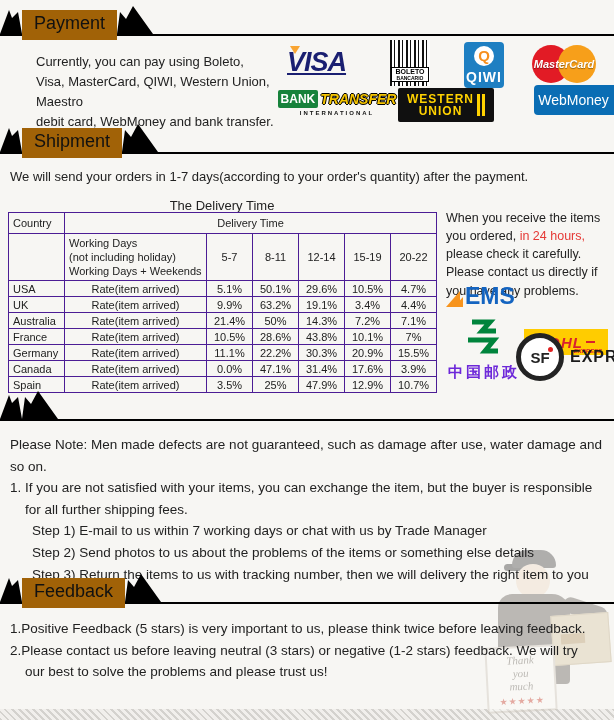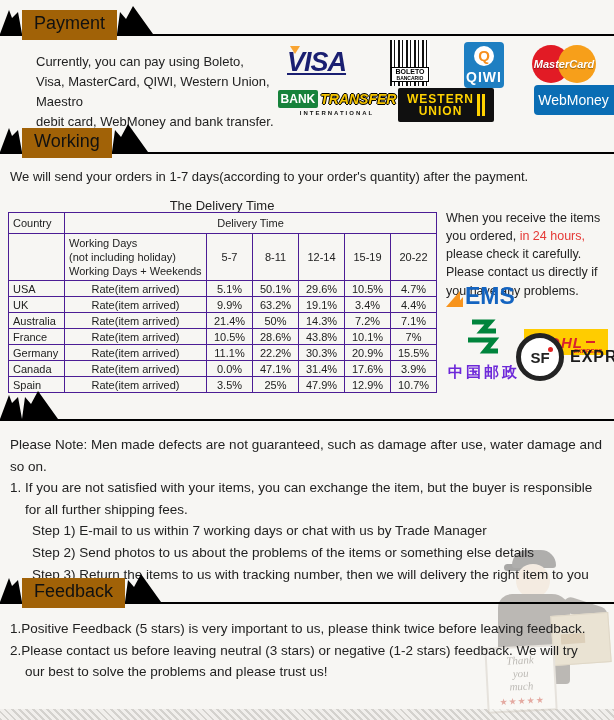--- a/index.html
+++ b/index.html
@@ -167,21 +167,21 @@
     <span>WebMoney</span>
     <span class="globe"></span>
   </div>
 
   <div class="sec" style="top:124px">
     <div class="rule"></div>
     <div class="sec-inner">
       <svg width="22" height="26" viewBox="0 0 22 26">
           <polygon points="0,26 9,2 12,10 18,4 22,26" fill="#000"></polygon>
         </svg>
-      <span class="sec-label">Working</span>
+      <span class="sec-label">Shipment</span>
       <svg width="36" height="28" viewBox="0 0 36 28">
           <polygon points="0,28 3,6 9,13 16,0 36,28" fill="#000"></polygon>
         </svg>
     </div>
   </div>
 
 
   <div class="txt" style="left:10px;top:167px;width:590px;">We will send your orders in 1-7 days(according to your order's quantity) after the payment.</div>
 
   <div class="txt" style="left:8px;top:196px;width:428px;text-align:center;">The Delivery Time</div>

